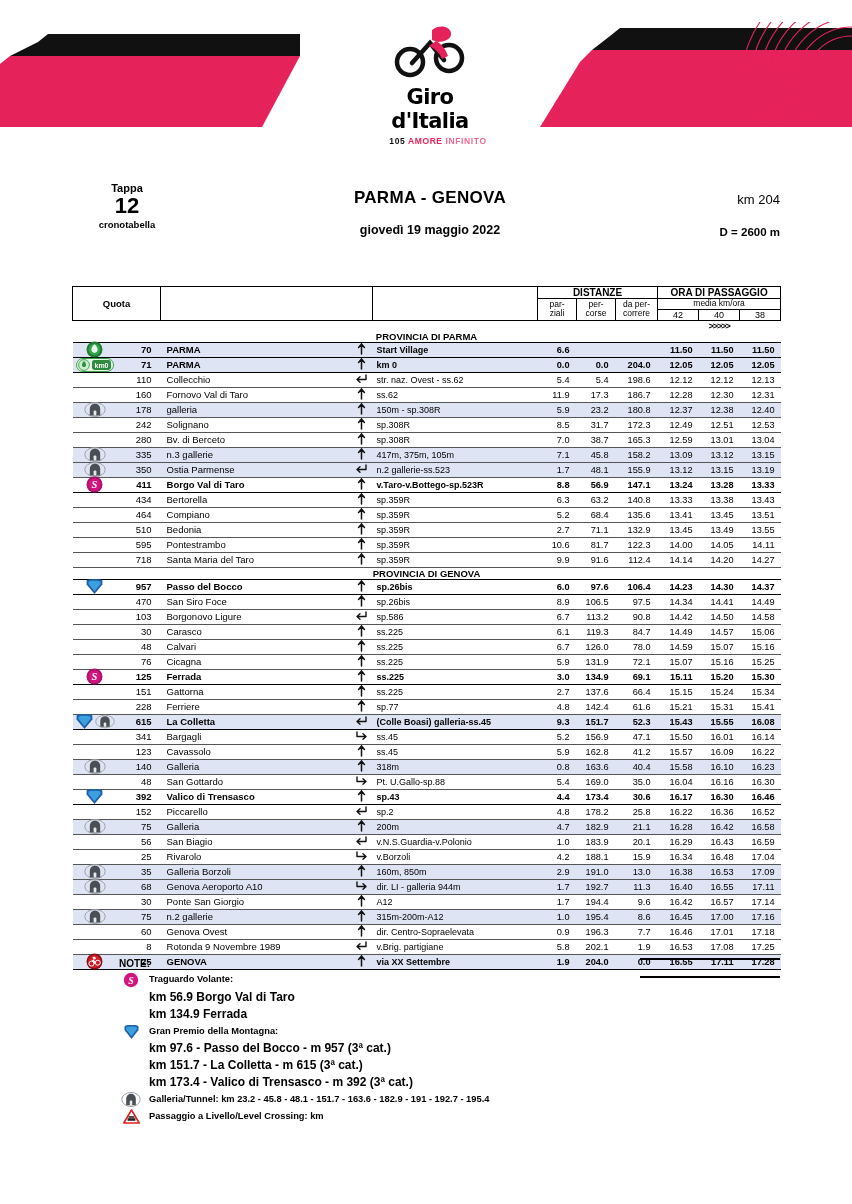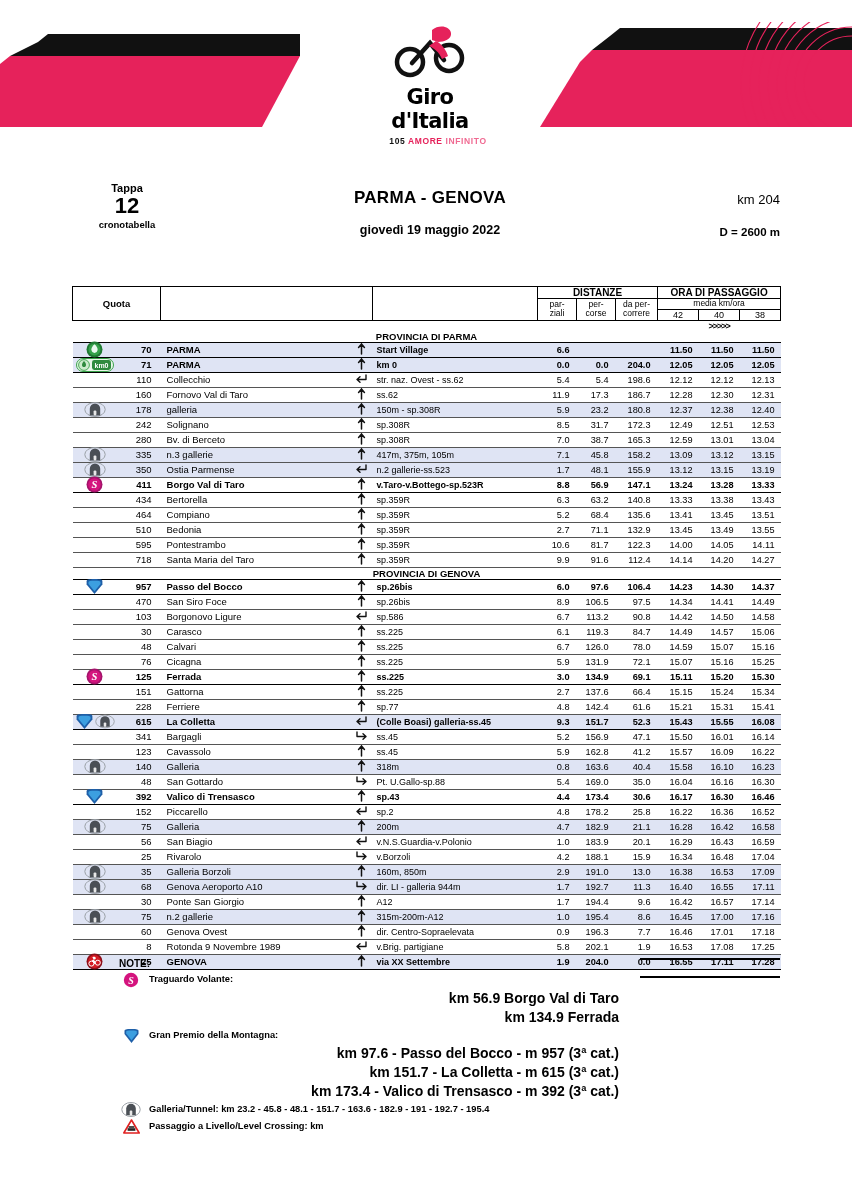--- a/index.html
+++ b/index.html
@@ -84,21 +84,21 @@
 
   .ico-wrap { display:flex; align-items:center; justify-content:center; gap:1px; height:14px; }
   svg.ico { display:block; }
 
   
   .notes { position:absolute; left:72px; top:958px; width:500px; font-size:9.5px;margin-left:47px; }
   .notes-title { font-weight:bold; font-size:10px; margin-bottom:3px; }
   .note-line { display:flex; align-items:flex-start; gap:6px; min-height:15px; margin-bottom:1.5px; }
   .note-ico { width:24px; min-width:24px; display:flex; justify-content:center; align-items:center; }
   .note-txt { font-weight:bold; font-size:9.3px; padding-top:2px; }
-  .note-indent { padding-left:30px; font-weight:bold; font-size:14px; margin-bottom:3px;text-align:right; }
+  .note-indent { padding-left:30px; font-weight:bold; font-size:12px; margin-bottom:3px; }
   .rule-right { position:absolute; right:72px; width:140px; height:0; border-top:2.2px solid #000; }
 </style>
 </head>
 <body>
 
 <div class="banner">
   <div class="banner-left">
     <svg width="300" height="105" viewBox="0 0 300 105">
       <path d="M 0 42 L 10 34 L 300 34 L 262 105 L 0 105 Z" fill="#e6225b"></path>
       <path d="M 38 20 L 48 12 L 300 12 L 300 34 L 10 34 Z" fill="#111111"></path>

